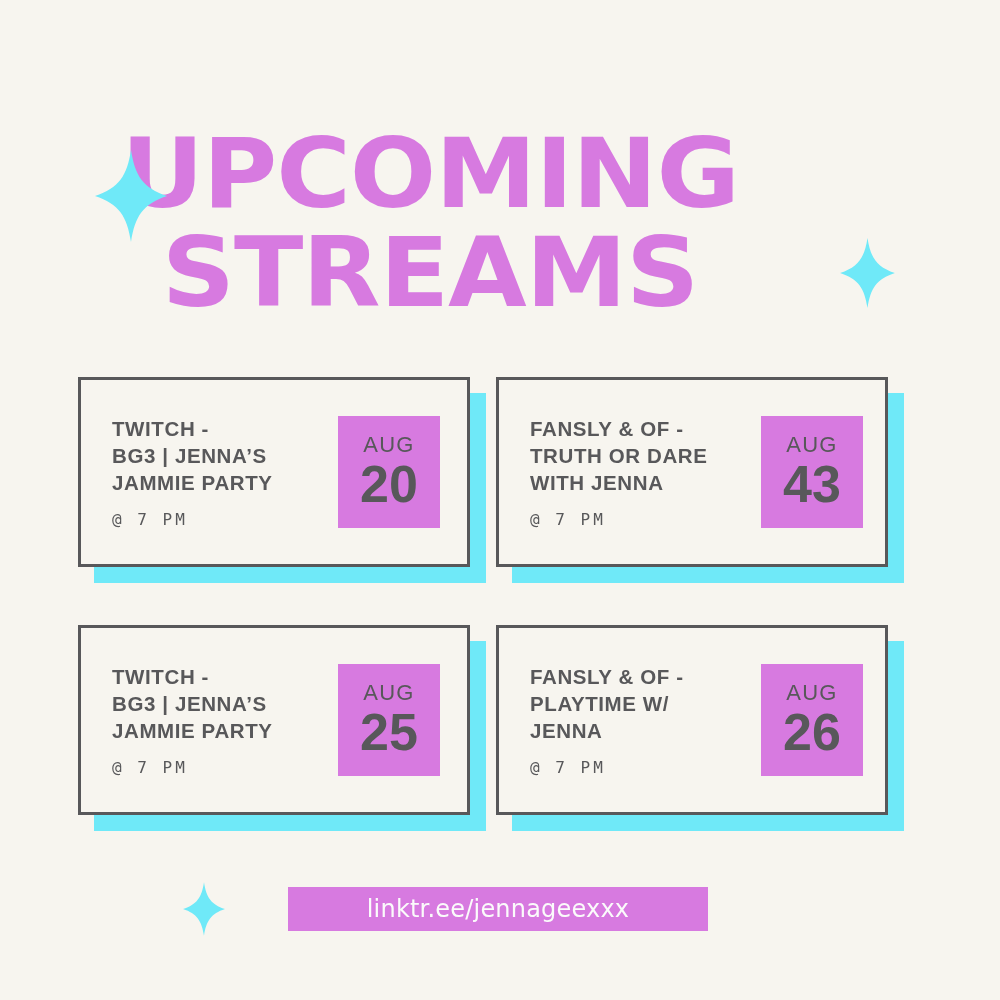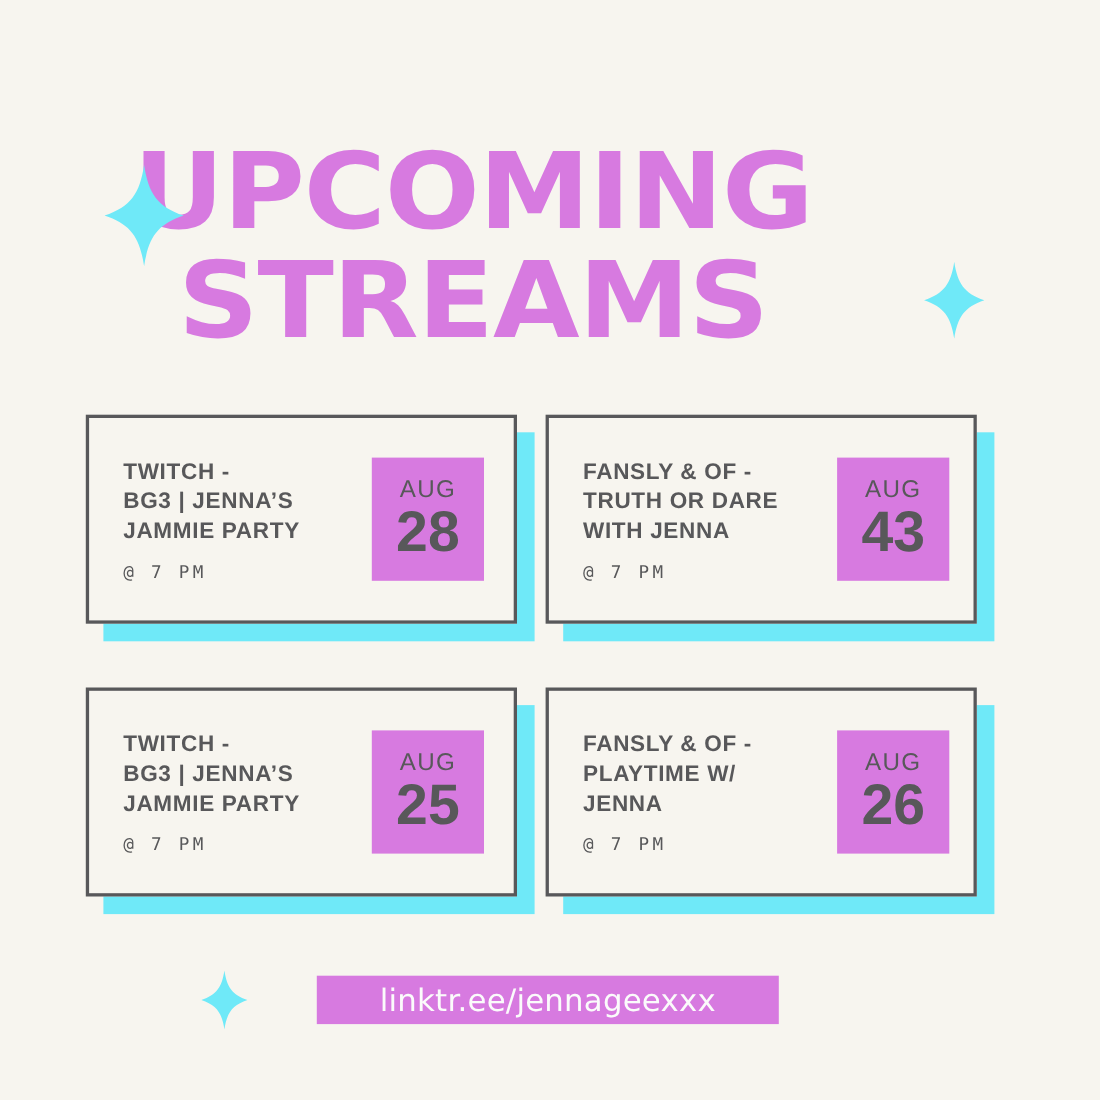--- a/index.html
+++ b/index.html
@@ -151,21 +151,21 @@
     height: 44px;
     background: #d77ae0;
     display: flex;
     align-items: center;
     justify-content: center;
   }
   .link-text {
     color: #fbfbfb;
     font-family: "DejaVu Sans", sans-serif;
     font-weight: normal;
-    font-size: 28px;
+    font-size: 24px;
     letter-spacing: 0.2px;
   }
 </style>
 </head>
 <body>
 
 <div class="poster">
 
   <div class="title-block">
     <span class="title-line l1">UPCOMING</span>
@@ -194,21 +194,21 @@
     <div class="card-shadow"></div>
     <div class="card">
       <div class="card-text">
         <p class="card-title">TWITCH -
 BG3 | JENNA’S
 JAMMIE PARTY</p>
         <p class="card-time">@ 7 PM</p>
       </div>
       <div class="date-badge">
         <span class="date-month">AUG</span>
-        <span class="date-day">28</span>
+        <span class="date-day">20</span>
       </div>
     </div>
   </div>
 
   <div class="card-wrap c2">
     <div class="card-shadow"></div>
     <div class="card">
       <div class="card-text">
         <p class="card-title">FANSLY &amp; OF -
 TRUTH OR DARE

